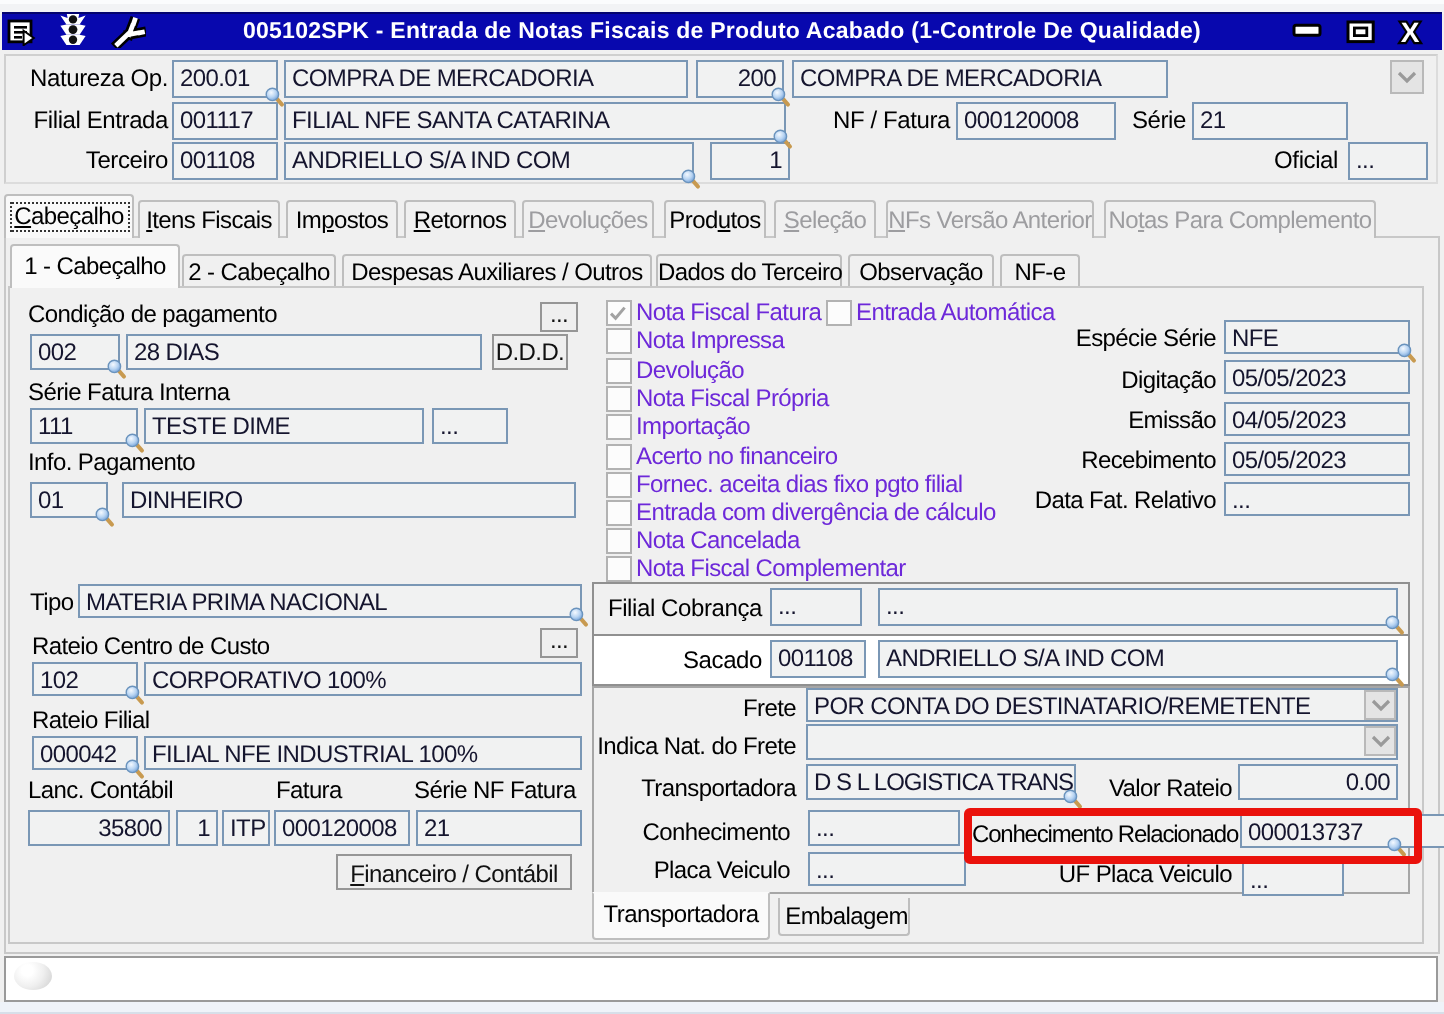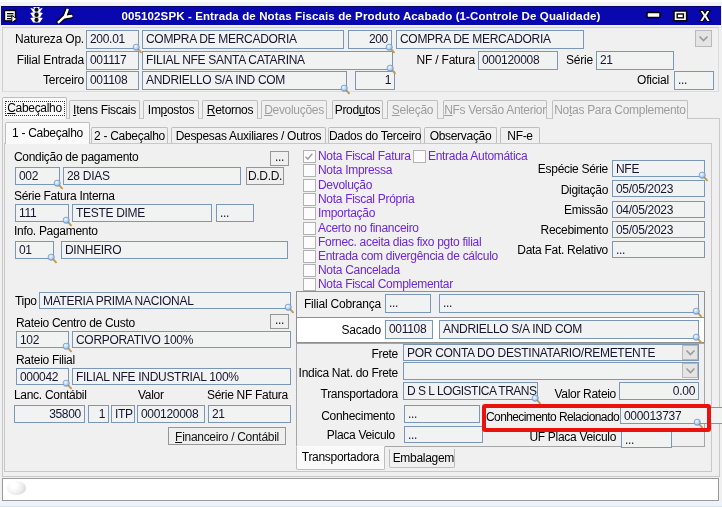--- a/index.html
+++ b/index.html
@@ -166,21 +166,21 @@
 <div class="lbl" style="left:15px;top:295px">Tipo</div>
 <div class="f" style="left:39px;top:292px;width:252px;height:17px">MATERIA PRIMA NACIONAL</div>
 <div class="lbl" style="left:16px;top:317px">Rateio Centro de Custo</div>
 <div class="btn" style="left:270px;top:314px;width:19px;height:15px;line-height:11px">...</div>
 <div class="f" style="left:16px;top:331px;width:53px;height:17px">102</div>
 <div class="f" style="left:72px;top:331px;width:219px;height:17px">CORPORATIVO 100%</div>
 <div class="lbl" style="left:16px;top:354px">Rateio Filial</div>
 <div class="f" style="left:16px;top:368px;width:53px;height:17px">000042</div>
 <div class="f" style="left:72px;top:368px;width:219px;height:17px">FILIAL NFE INDUSTRIAL 100%</div>
 <div class="lbl" style="left:14px;top:389px">Lanc. Contábil</div>
-<div class="lbl" style="left:138px;top:389px">Valor</div>
+<div class="lbl" style="left:138px;top:389px">Fatura</div>
 <div class="lbl" style="left:207px;top:389px">Série NF Fatura</div>
 <div class="f fr" style="left:14px;top:405px;width:71px;height:18px">35800</div>
 <div class="f fr" style="left:88px;top:405px;width:21px;height:18px">1</div>
 <div class="f" style="left:111px;top:405px;width:24px;height:18px">ITP</div>
 <div class="f" style="left:137px;top:405px;width:68px;height:18px">000120008</div>
 <div class="f" style="left:208px;top:405px;width:83px;height:18px">21</div>
 <div class="btn" style="left:168px;top:427px;width:118px;height:18px;line-height:18px;background:#efefef"><span class="u">F</span>inanceiro / Contábil</div>
 
 <div class="ab" style="left:296px;top:291px;width:409px;height:27px;border:1px solid #909090;box-sizing:border-box"></div>
 <div class="ab" style="left:296px;top:317px;width:409px;height:26px;border:1px solid #909090;box-sizing:border-box;background:#fff"></div>

